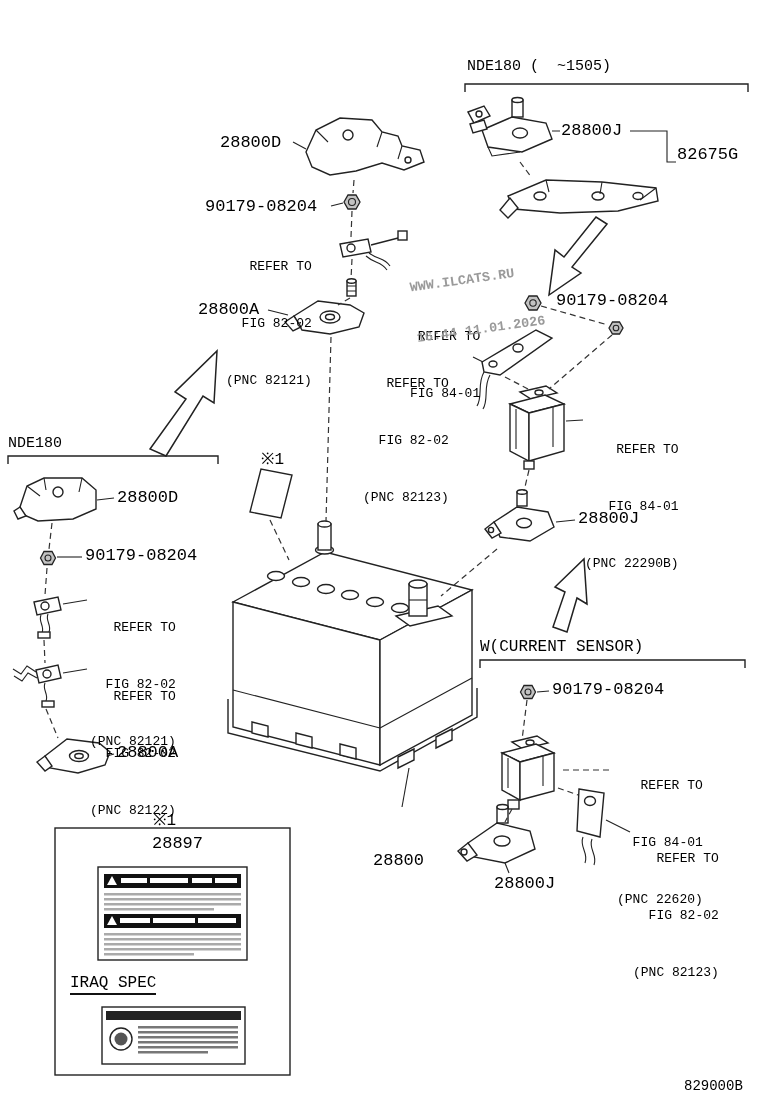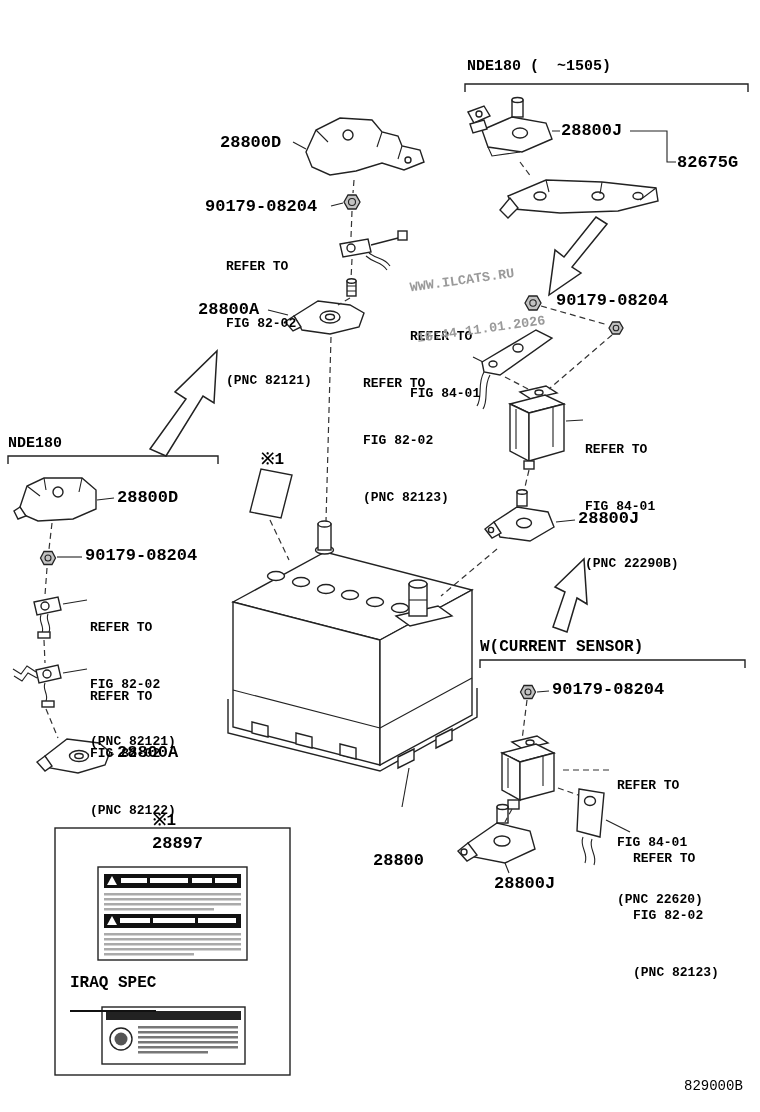--- a/index.html
+++ b/index.html
@@ -7,27 +7,27 @@
     position:relative;width:760px;height:1112px;background:#ffffff;overflow:hidden;
     font-family:"Liberation Mono","DejaVu Sans Mono",monospace;color:#000;
   }
   svg.art{position:absolute;left:0;top:0;}
   .ln{stroke:#222;stroke-width:1.4;fill:none;}
   .thin{stroke:#222;stroke-width:1.1;fill:none;}
   .dash{stroke:#333;stroke-width:1.2;fill:none;stroke-dasharray:6 4;}
   .pt{stroke:#222;stroke-width:1.4;fill:#fff;}
   .ptg{stroke:#222;stroke-width:1.3;fill:#c2c2c2;}
   .arw{stroke:#222;stroke-width:1.5;fill:#fff;}
-  .lbl{position:absolute;font-weight:bold;white-space:pre;line-height:1.05;}
+  .lbl{position:absolute;font-weight:normal;white-space:pre;line-height:1.05;text-align:right;}
   .part{font-size:17px;}
   .ref{font-size:13px;line-height:19px;}
   .grp{font-size:15px;}
   .note{font-size:16px;}
   .boxtitle{font-size:17px;}
-  .iraq{font-size:16px;border-bottom:2px solid #111;padding-bottom:18px;}
+  .iraq{font-size:16px;border-bottom:2px solid #111;padding-bottom:1px;}
   .wm{position:absolute;left:404px;top:246px;color:#9a9a9a;font-size:13.5px;font-weight:bold;
       transform:rotate(-8deg);transform-origin:left top;line-height:17px;white-space:pre;}
   .code{position:absolute;left:684px;top:1078px;font-size:14px;font-weight:normal;}
 </style>
 </head>
 <body>
 
 <div class="canvas">
 
   <svg class="art" width="760" height="1112" viewBox="0 0 760 1112">
@@ -298,21 +298,21 @@
       </g>
     </g>
   </svg>
 
   <div class="lbl grp" style="left:467px;top:59px">NDE180 (  ~1505)</div>
   <div class="lbl grp" style="left:8px;top:436px">NDE180</div>
   <div class="lbl note" style="left:480px;top:639px">W(CURRENT SENSOR)</div>
 
   <div class="lbl part" style="left:220px;top:134px">28800D</div>
   <div class="lbl part" style="left:561px;top:122px">28800J</div>
-  <div class="lbl part" style="left:677px;top:154px">82675G</div>
+  <div class="lbl part" style="left:677px;top:146px">82675G</div>
   <div class="lbl part" style="left:205px;top:198px">90179-08204</div>
   <div class="lbl part" style="left:198px;top:301px">28800A</div>
   <div class="lbl part" style="left:556px;top:292px">90179-08204</div>
   <div class="lbl part" style="left:117px;top:489px">28800D</div>
   <div class="lbl part" style="left:85px;top:547px">90179-08204</div>
   <div class="lbl part" style="left:578px;top:510px">28800J</div>
   <div class="lbl part" style="left:117px;top:744px">28800A</div>
   <div class="lbl part" style="left:552px;top:681px">90179-08204</div>
   <div class="lbl part" style="left:373px;top:852px">28800</div>
   <div class="lbl part" style="left:494px;top:875px">28800J</div>

